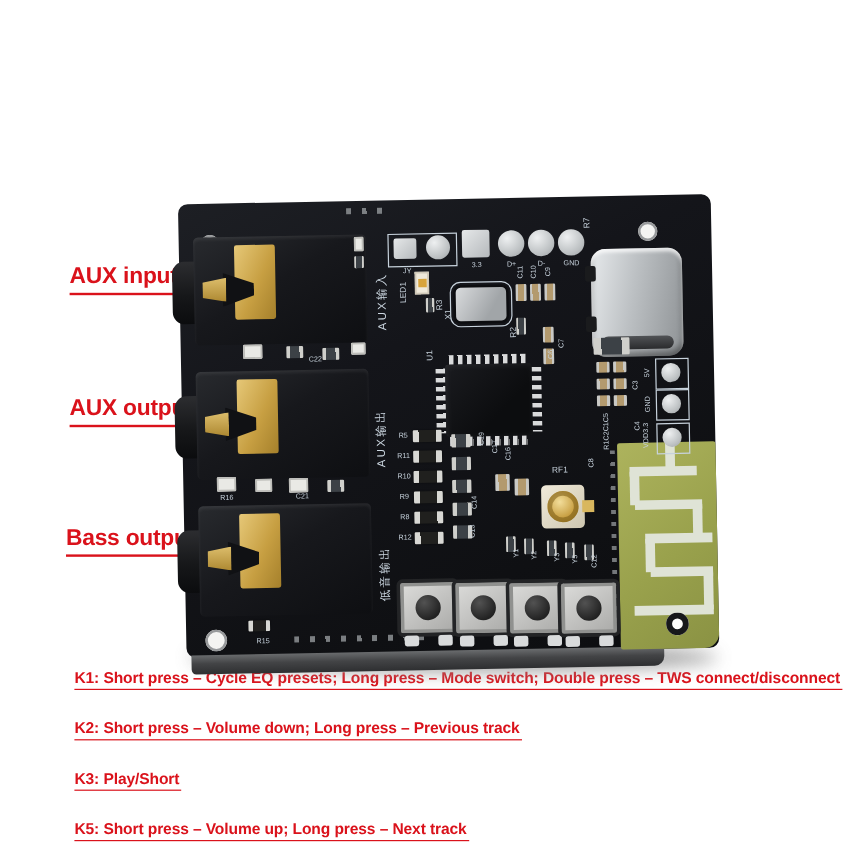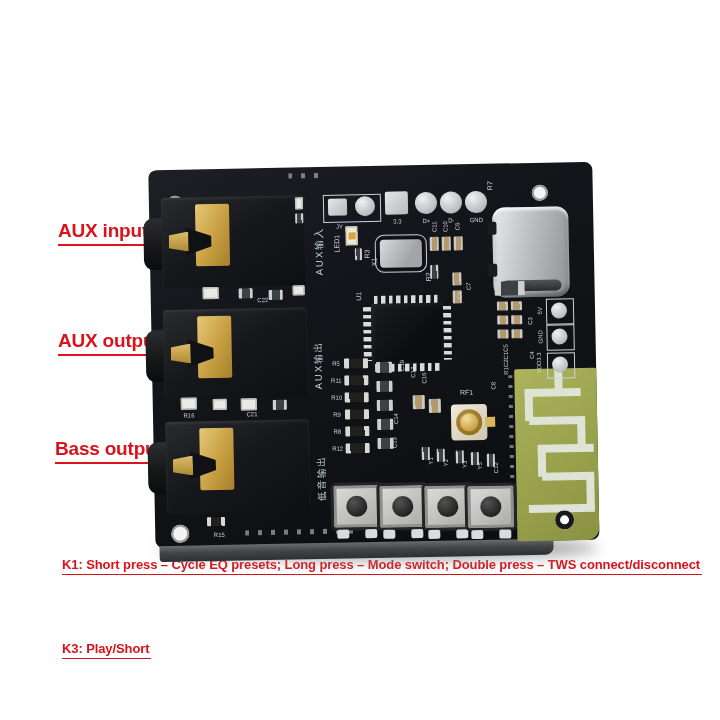--- a/index.html
+++ b/index.html
@@ -89,21 +89,23 @@
 </head>
 <body>
 
 <div class="stage">
 
   <div class="ann" style="left:58px;top:220px;">AUX input</div>
   <div class="ann" style="left:58px;top:330px;">AUX output</div>
   <div class="ann" style="left:55px;top:438px;">Bass output</div>
 
   <div class="kline" style="left:62px;top:557px;">K1: Short press  –  Cycle EQ presets;  Long press  –  Mode switch;  Double press  –  TWS connect/disconnect</div>
+  <div class="kline" style="left:62px;top:599px;">K2: Short press  –  Volume down;  Long press  –  Previous track</div>
   <div class="kline" style="left:62px;top:641px;">K3: Play/Short</div>
+  <div class="kline" style="left:62px;top:683px;">K5: Short press  –  Volume up;  Long press  –  Next track</div>
 
   <div class="shadow"></div>
 
   <div class="board">
     <div class="pcb"></div>
     <div class="pcb-side"></div>
 
     <div class="antenna">
       <svg width="82" height="172" viewBox="0 0 82 172">
         <g stroke="#dfe3d6" stroke-width="8" fill="none">

